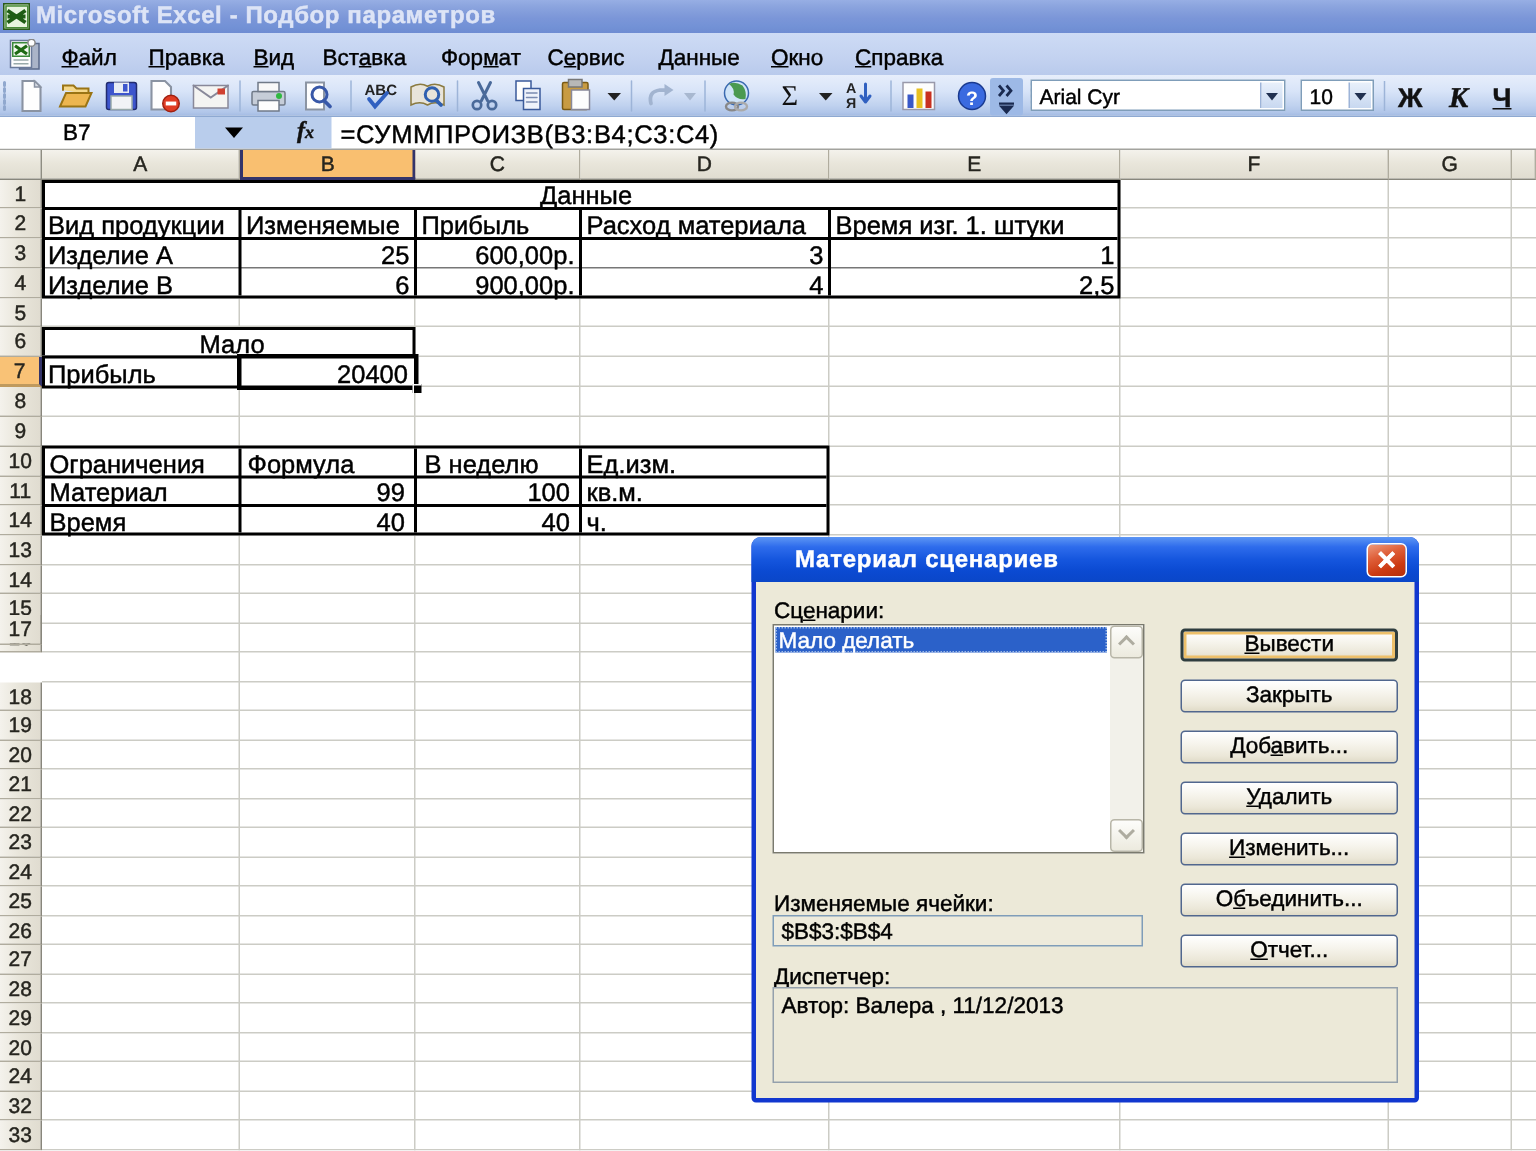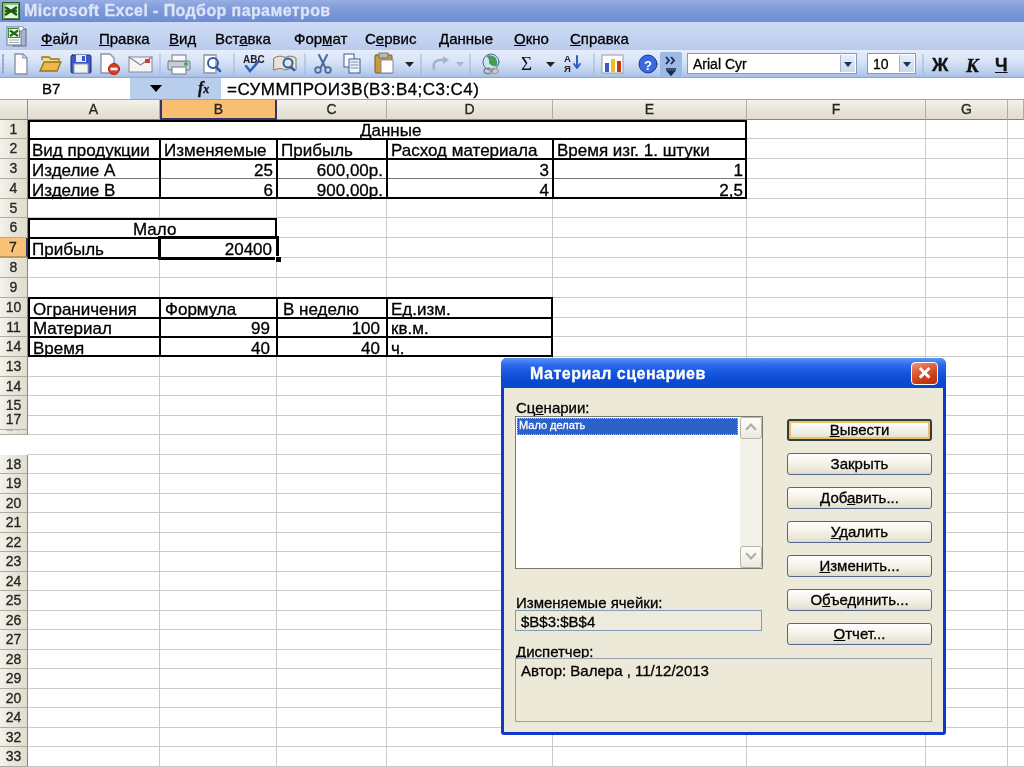--- a/index.html
+++ b/index.html
@@ -49,21 +49,21 @@
   border:3px solid #1137cf; border-radius:6px 6px 3px 3px; }
 #dlgtitle { left:501px; top:358px; width:445px; height:30px; border-radius:6px 6px 0 0;
   background:linear-gradient(180deg,#5d96f4 0%,#2e6cec 22%,#1556de 50%,#0b4ad2 75%,#0a46c8 100%); }
 #dlgtitletext { left:530px; top:365px; font-size:16px; font-weight:bold; color:#fff; letter-spacing:0.5px; }
 #xbtn { left:911px; top:362px; width:27px; height:23px; border-radius:4px; border:1px solid #fff;
   background:linear-gradient(160deg,#ed9a7c 0%,#df603a 35%,#cc3a12 70%,#b52f0c 100%);
   color:#fff; font-size:17px; font-weight:bold; text-align:center; line-height:21px; }
 .dlab { position:absolute; font-size:15px; color:#000; }
 #listbox { left:515px; top:416px; width:248px; height:153px; background:#fff; border:1px solid #7a7a6e; }
 #lbsel { left:517px; top:418px; width:221px; height:17px; background:#2b61c9; outline:1px dotted #9db9e6; outline-offset:-1px; }
-#lbseltext { left:519px; top:419px; font-size:11px; color:#fff; }
+#lbseltext { left:519px; top:419px; font-size:15px; color:#fff; }
 #sbar { left:740px; top:417px; width:22px; height:151px; background:#f2f1ea; }
 .sbtn { position:absolute; left:740px; width:22px; height:22px; background:linear-gradient(180deg,#fdfdfb,#eceade);
   border:1px solid #b8b6a8; border-radius:3px; }
 .chev { position:absolute; width:8px; height:8px; border-left:2px solid #aeaca0; border-top:2px solid #aeaca0; }
 .btn { position:absolute; left:787px; width:145px; height:22px; border-radius:3px; border:1px solid #51678e;
   background:linear-gradient(180deg,#ffffff 0%,#f6f4ec 40%,#ebe7d8 80%,#e0dbc8 100%);
   font-size:15px; color:#000; text-align:center; line-height:20px; }
 #btndef { border:2px solid #2e3d3e; box-shadow:inset 0 0 0 2px #edc06a; line-height:18px; }
 .field { position:absolute; background:#eeebdc; border:1px solid #7f9db9; font-size:15px; color:#000; }
 </style>

